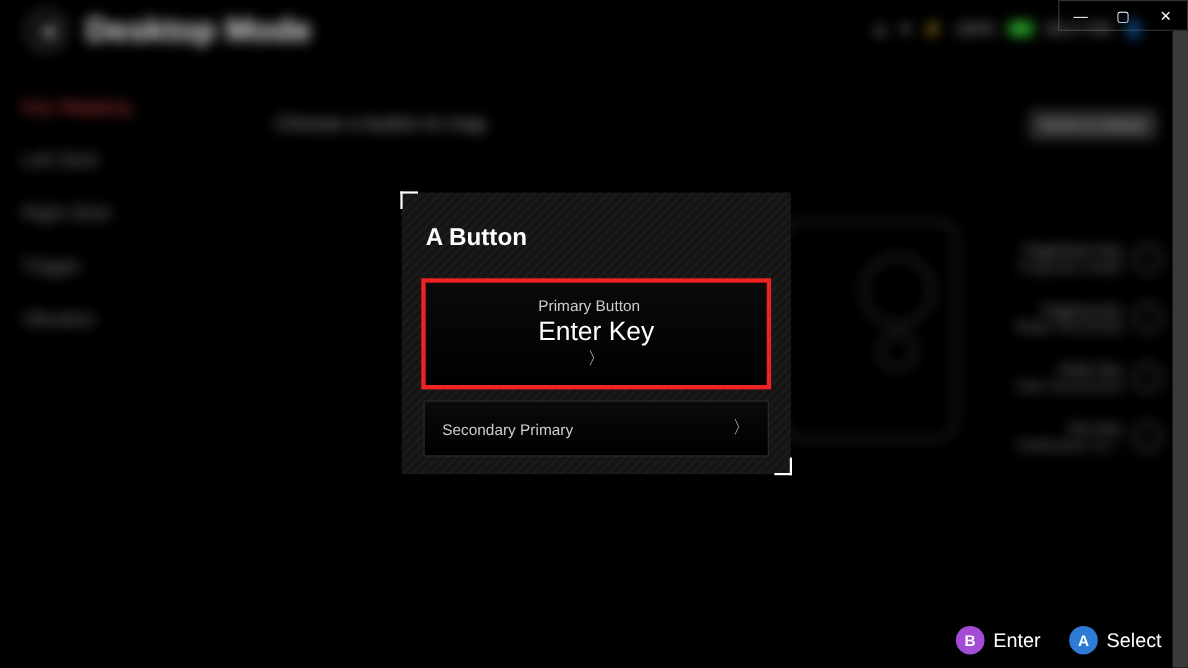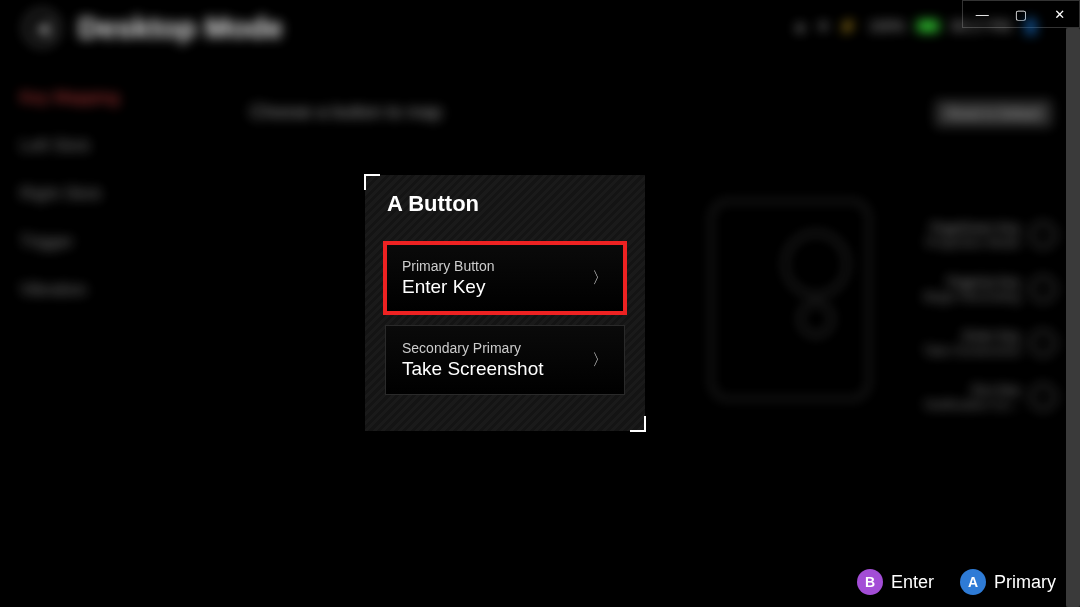--- a/index.html
+++ b/index.html
@@ -35,42 +35,43 @@
 .bg-right-circle { width: 26px; height: 26px; border: 2px solid #666; border-radius: 50%; }
 
 .bg-controller { position: absolute; top: 200px; left: 710px; width: 160px; height: 200px; border: 2px solid #444; border-radius: 18px; }
 .bg-controller::before { content: ""; position: absolute; top: 30px; right: 20px; width: 60px; height: 60px; border: 2px solid #555; border-radius: 50%; }
 .bg-controller::after { content: ""; position: absolute; top: 100px; right: 35px; width: 30px; height: 30px; border: 2px solid #555; border-radius: 50%; }
 
 
 .dialog {
   position: absolute;
   left: 365px; top: 175px;
-  width: 280px; height: 256px;
+  width: 354px; height: 256px;
   background: repeating-linear-gradient(135deg, #1a1a1a 0px, #1a1a1a 3px, #141414 3px, #141414 6px);
-  padding: 16px 0 0 0;
+  padding: 28px 0 0 0;
 }
 .dialog-title { color: #fff; font-size: 22px; font-weight: 700; padding: 0 22px 12px 22px; }
 
 .dialog-row {
   margin: 12px 20px 0 20px;
   padding: 14px 16px;
   background: linear-gradient(180deg, #0a0a0a, #000);
   border: 1px solid #2a2a2a;
   display: flex; align-items: center; justify-content: space-between;
   cursor: pointer;
 }
 .dialog-row.highlight {
   outline: 4px solid #e22;
   outline-offset: -2px;
   margin-top: 14px;
+  flex-direction: column;
 }
 .dialog-row .labels { display: flex; flex-direction: column; gap: 2px; }
 .dialog-row .labels .small { color: #ccc; font-size: 14px; font-weight: 400; }
-.dialog-row .labels .big { color: #fff; font-size: 19px; font-weight: 400; }
+.dialog-row .labels .big { color: #fff; font-size: 24px; font-weight: 400; }
 .dialog-row .chev { color: #ccc; font-size: 16px; }
 
 .dialog::before, .dialog::after {
   content: ""; position: absolute; width: 14px; height: 14px;
   border: 2px solid #fff;
 }
 .dialog::before { top: -1px; left: -1px; border-right: none; border-bottom: none; }
 .dialog::after { bottom: -1px; right: -1px; border-left: none; border-top: none; }
 
 .footer { position: absolute; bottom: 12px; right: 24px; display: flex; gap: 26px; align-items: center; }
@@ -160,32 +161,31 @@
     <div class="labels">
       <span class="small">Primary Button</span>
       <span class="big">Enter Key</span>
     </div>
     <span class="chev">〉</span>
   </div>
 
   <div class="dialog-row">
     <div class="labels">
       <span class="small">Secondary Primary</span>
-      <span class="big">Take Screenshot</span>
     </div>
     <span class="chev">〉</span>
   </div>
 </div>
 
 <div class="footer">
   <div class="footer-item">
     <span class="btn-circle btn-b">B</span>
     <span>Enter</span>
   </div>
   <div class="footer-item">
     <span class="btn-circle btn-a">A</span>
-    <span>Primary</span>
+    <span>Select</span>
   </div>
 </div>
 
 <div class="scrollbar">
   <div class="scrollbar-thumb"></div>
 </div>
 
 </body></html>

